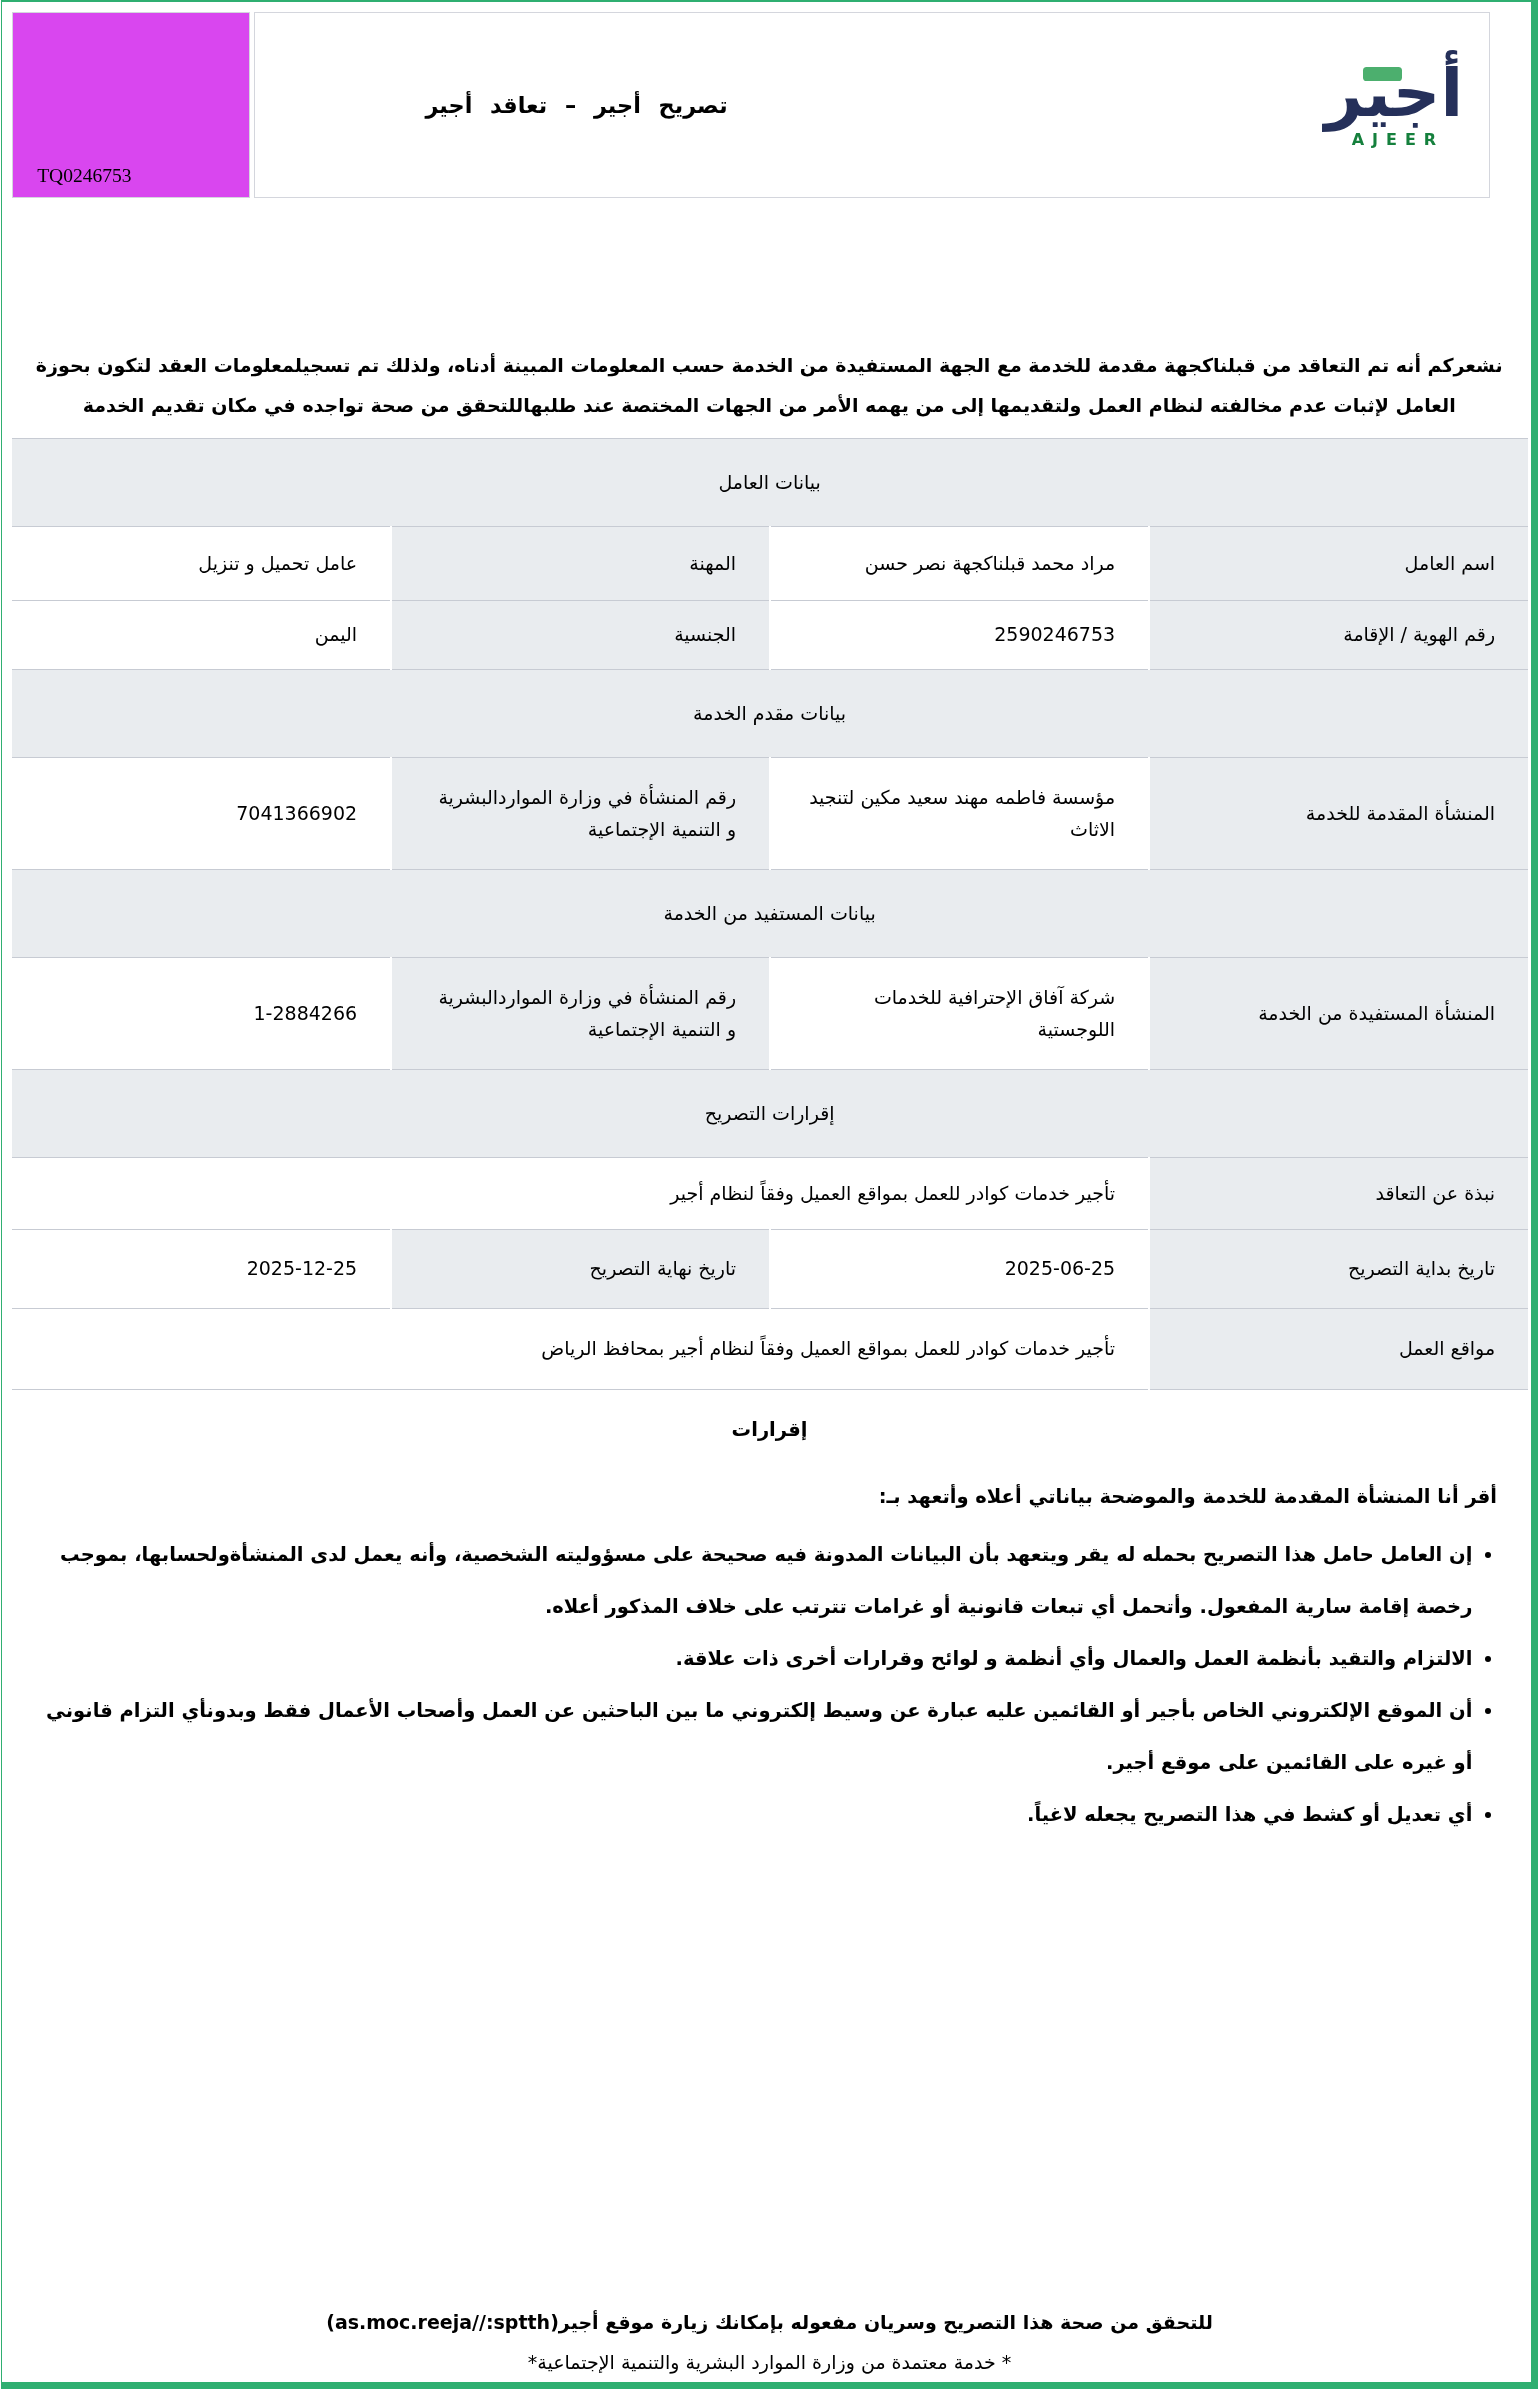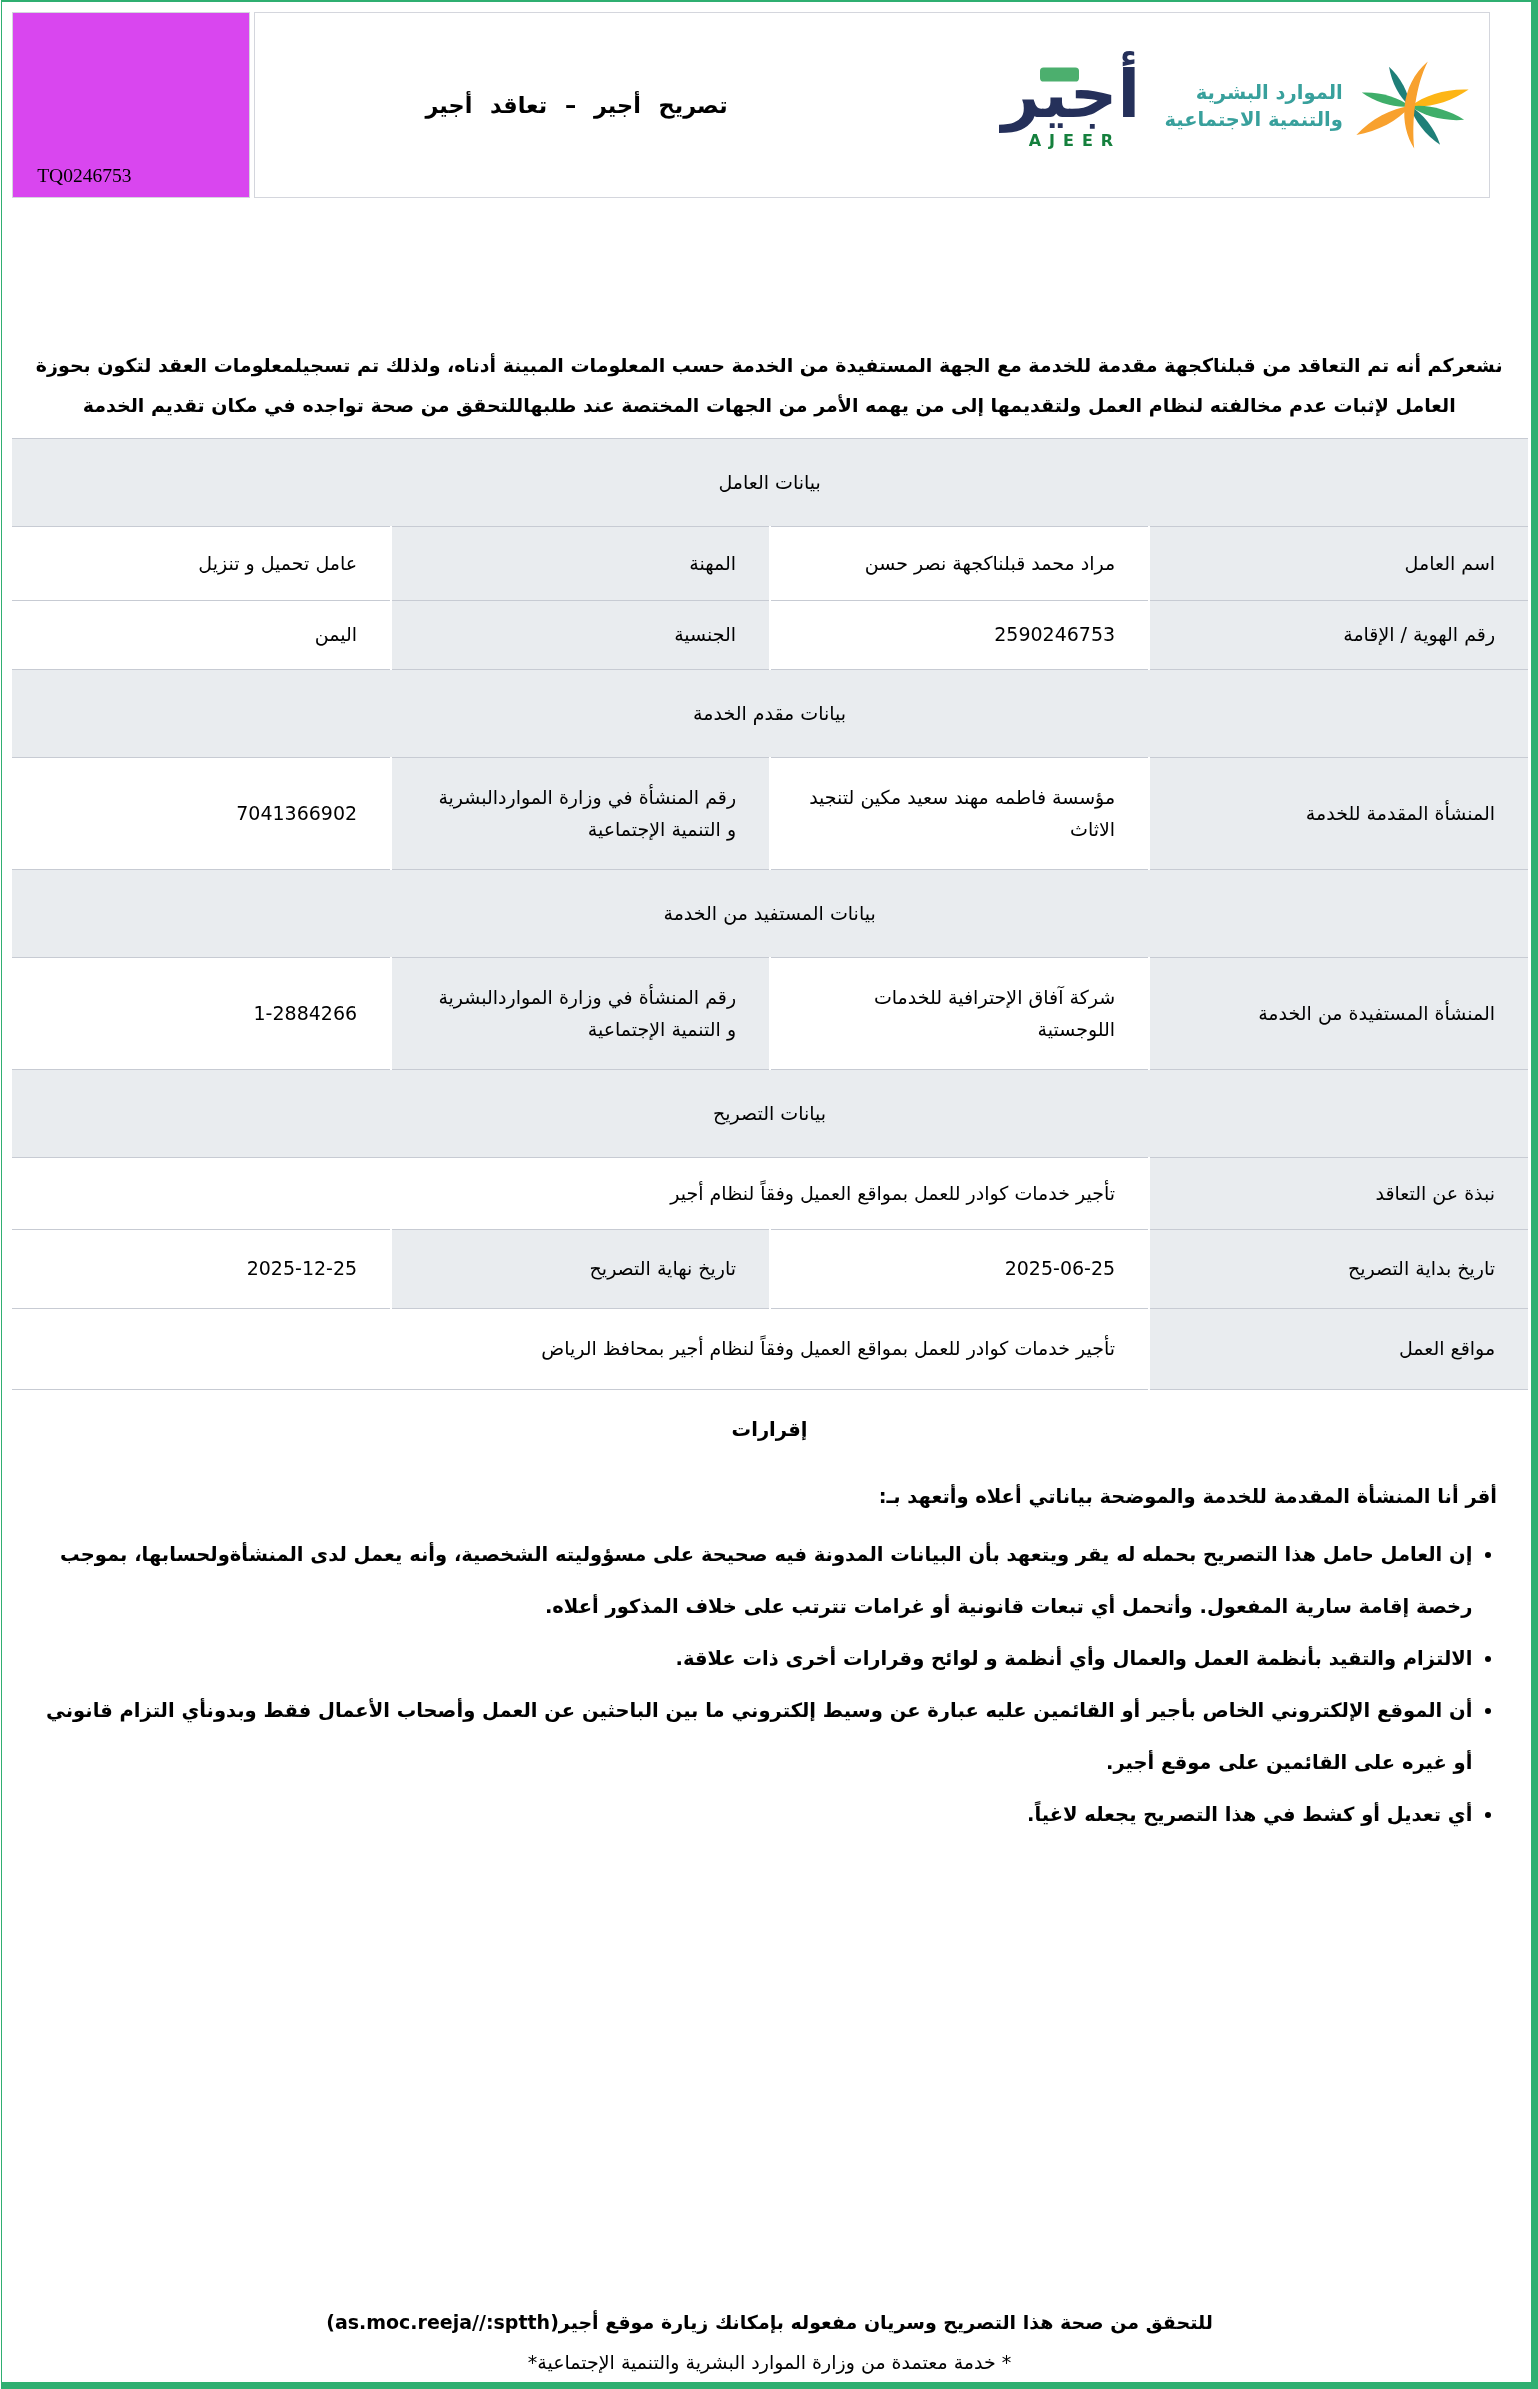--- a/index.html
+++ b/index.html
@@ -85,40 +85,20 @@
 
     <div class="logos">
       <div class="ajeer">
         <div class="ajeer-ar-wrap">
           <span class="ajeer-green"></span>
           <span class="ajeer-ar">أجير</span>
         </div>
         <div class="ajeer-en">AJEER</div>
       </div>
 
-      <div class="ministry">
-        <div class="ministry-text">
-          <div>الموارد البشرية</div>
-          <div>والتنمية الاجتماعية</div>
-        </div>
-        <svg class="ministry-icon" viewBox="0 0 180 140" xmlns="http://www.w3.org/2000/svg">
-          <defs>
-            <path id="leaf" d="M0 0 C 22 -9, 52 -9, 78 0 C 52 9, 22 9, 0 0 Z"></path>
-          </defs>
-          <g transform="translate(88,72)">
-            <use href="#leaf" fill="#FDB515" transform="rotate(-16) scale(1.15)"></use>
-            <use href="#leaf" fill="#3FAE6A" transform="rotate(14) scale(1.05)"></use>
-            <use href="#leaf" fill="#1F7F78" transform="rotate(52) scale(0.92)"></use>
-            <use href="#leaf" fill="#F8A12E" transform="rotate(152) scale(1.15)"></use>
-            <use href="#leaf" fill="#3FAE6A" transform="rotate(196) scale(0.95)"></use>
-            <use href="#leaf" fill="#1F7F78" transform="rotate(242) scale(0.85)"></use>
-            <path fill="#F8A12E" d="M6 62 C -16 28, -16 -30, 26 -66 C 8 -30, 2 20, 6 62 Z"></path>
-          </g>
-        </svg>
-      </div>
     </div>
   </div>
 
   <div class="intro">
     <div>نشعركم أنه تم التعاقد من قبلناكجهة مقدمة للخدمة مع الجهة المستفيدة من الخدمة حسب المعلومات المبينة أدناه، ولذلك تم تسجيلمعلومات العقد لتكون بحوزة</div>
     <div>العامل لإثبات عدم مخالفته لنظام العمل ولتقديمها إلى من يهمه الأمر من الجهات المختصة عند طلبهاللتحقق من صحة تواجده في مكان تقديم الخدمة</div>
   </div>
 
   <table class="main-table">
     <colgroup>
@@ -159,21 +139,21 @@
       <td colspan="4">بيانات المستفيد من الخدمة</td>
     </tr>
     <tr class="r-est">
       <td class="lbl v-sep">المنشأة المستفيدة من الخدمة</td>
       <td class="val v-sep">شركة آفاق الإحترافية للخدمات اللوجستية</td>
       <td class="lbl v-sep">رقم المنشأة في وزارة المواردالبشرية و التنمية الإجتماعية</td>
       <td class="val">1-2884266</td>
     </tr>
 
     <tr class="sec">
-      <td colspan="4">بيانات التصريح</td>
+      <td colspan="4">إقرارات التصريح</td>
     </tr>
     <tr class="r-about">
       <td class="lbl v-sep">نبذة عن التعاقد</td>
       <td class="val" colspan="3">تأجير خدمات كوادر للعمل بمواقع العميل وفقاً لنظام أجير</td>
     </tr>
     <tr class="r-dates">
       <td class="lbl v-sep">تاريخ بداية التصريح</td>
       <td class="val v-sep">2025-06-25</td>
       <td class="lbl v-sep">تاريخ نهاية التصريح</td>
       <td class="val">2025-12-25</td>

